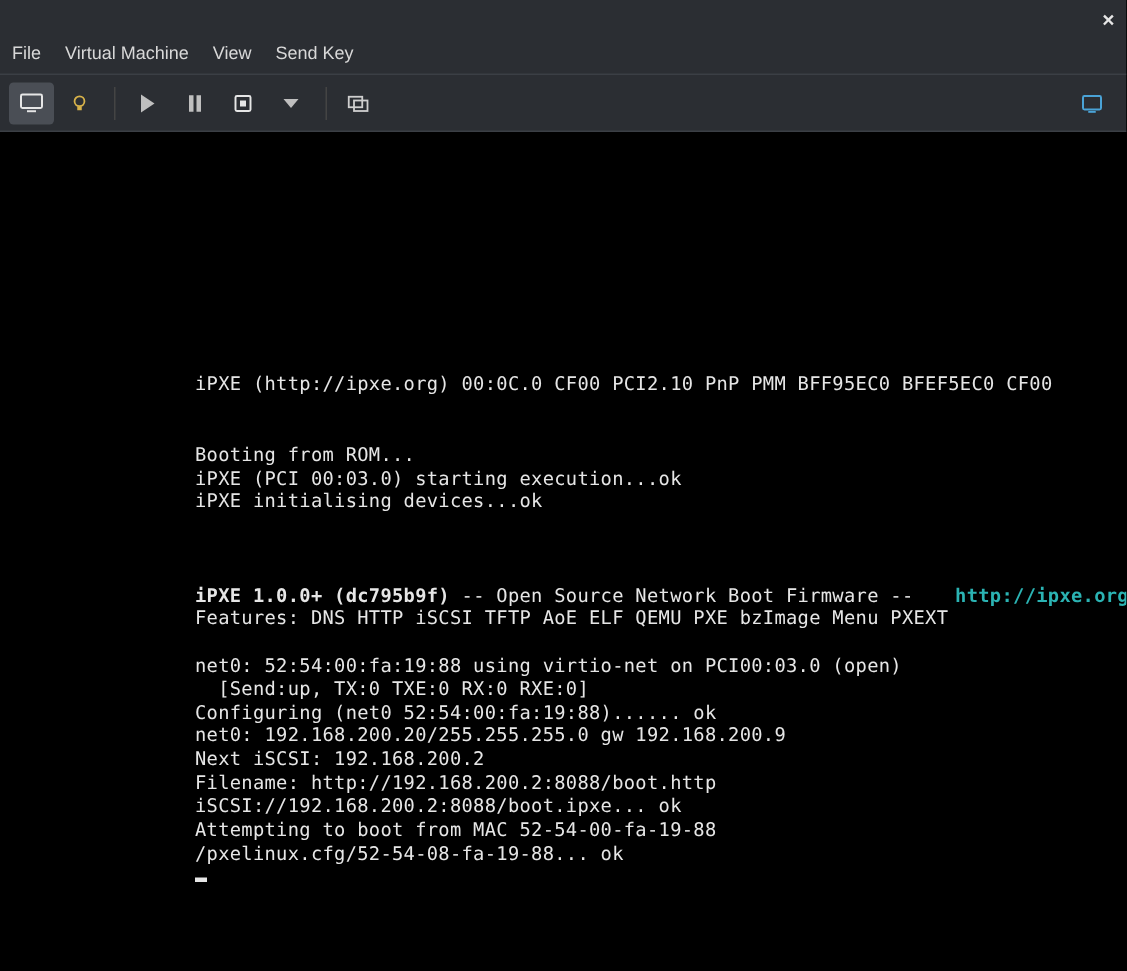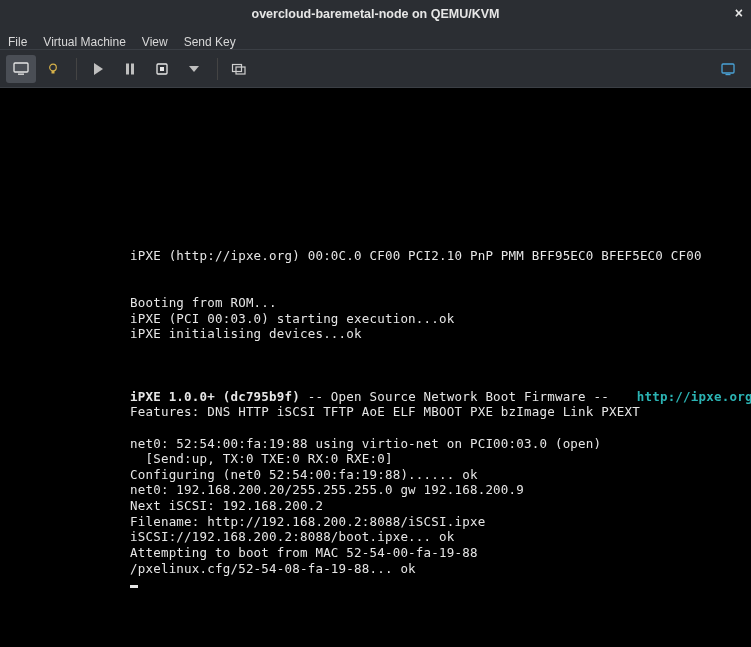--- a/index.html
+++ b/index.html
@@ -1,36 +1,35 @@
 <!DOCTYPE html>
 <html><head>
   <meta charset="utf-8">
   <style>
     * { margin:0; padding:0; box-sizing:border-box; }
     body { width:751px; height:647px; background:#000; font-family:sans-serif; overflow:hidden; }
     .titlebar { height:28px; background:#2b2e33; color:#e6e6e6; display:flex; align-items:center; justify-content:center; position:relative; font-size:12.5px; font-weight:600; }
     .titlebar .close { position:absolute; right:8px; top:6px; color:#e6e6e6; font-size:14px; line-height:1; cursor:pointer; }
-    .menubar { height:22px; background:#2b2e33; color:#d8d8d8; display:flex; align-items:flex-end; padding:0 8px; font-size:12px; border-bottom:1px solid #3b3f45; }
+    .menubar { height:22px; background:#2b2e33; color:#d8d8d8; display:flex; align-items:flex-start; padding:0 8px; font-size:12px; border-bottom:1px solid #3b3f45; }
     .menubar .mitem { margin-right:16px; cursor:pointer; }
     .toolbar { height:38px; background:#2b2e33; display:flex; align-items:center; padding:0 6px; border-bottom:1px solid #3b3f45; }
     .tbtn { width:30px; height:28px; display:flex; align-items:center; justify-content:center; margin-right:2px; border-radius:3px; cursor:pointer; color:#cfcfcf; }
     .tbtn.active { background:#4a4e55; }
     .tbtn svg { width:16px; height:16px; }
     .sep { width:1px; height:22px; background:#444; margin:0 6px; }
     .spacer { flex:1; }
     .console { background:#000; color:#e6e6e6; font-family:"DejaVu Sans Mono","Courier New",monospace; font-size:12.5px; line-height:1.25; letter-spacing:0.2px; padding:160px 20px 20px 130px; white-space:pre; height:calc(647px - 28px - 22px - 38px); overflow:hidden; }
     .bold { font-weight:bold;text-align:right; }
     .link { color:#2bb3b3;margin-left:20px; }
     .cursor { display:inline-block; width:8px; height:3px; background:#e6e6e6; vertical-align:baseline; margin-top:2px; }
   </style>
 </head>
 <body>
 
 <div class="titlebar">
-  <span>overcloud-baremetal-node on QEMU/KVM</span>
   <span class="close">×</span>
 </div>
 
 <div class="menubar">
   <span class="mitem">File</span>
   <span class="mitem">Virtual Machine</span>
   <span class="mitem">View</span>
   <span class="mitem">Send Key</span>
 </div>
 
@@ -89,24 +88,24 @@
 <div class="console"><span>iPXE (http://ipxe.org) 00:0C.0 CF00 PCI2.10 PnP PMM BFF95EC0 BFEF5EC0 CF00</span>
 
 
 <span>Booting from ROM...</span>
 <span>iPXE (PCI 00:03.0) starting execution...ok</span>
 <span>iPXE initialising devices...ok</span>
 
 
 
 <span class="bold">iPXE 1.0.0+ (dc795b9f)</span><span> -- Open Source Network Boot Firmware -- </span><span class="bold link">http://ipxe.org</span>
-<span>Features: DNS HTTP iSCSI TFTP AoE ELF MBOOT PXE bzImage Link PXEXT</span>
+<span>Features: DNS HTTP iSCSI TFTP AoE ELF QEMU PXE bzImage Menu PXEXT</span>
 
 <span>net0: 52:54:00:fa:19:88 using virtio-net on PCI00:03.0 (open)</span>
 <span>  [Send:up, TX:0 TXE:0 RX:0 RXE:0]</span>
 <span>Configuring (net0 52:54:00:fa:19:88)...... ok</span>
 <span>net0: 192.168.200.20/255.255.255.0 gw 192.168.200.9</span>
 <span>Next iSCSI: 192.168.200.2</span>
-<span>Filename: http://192.168.200.2:8088/iSCSI.ipxe</span>
+<span>Filename: http://192.168.200.2:8088/boot.http</span>
 <span>iSCSI://192.168.200.2:8088/boot.ipxe... ok</span>
 <span>Attempting to boot from MAC 52-54-00-fa-19-88</span>
 <span>/pxelinux.cfg/52-54-08-fa-19-88... ok</span>
 <span class="cursor"></span></div>
 
 </body></html>

